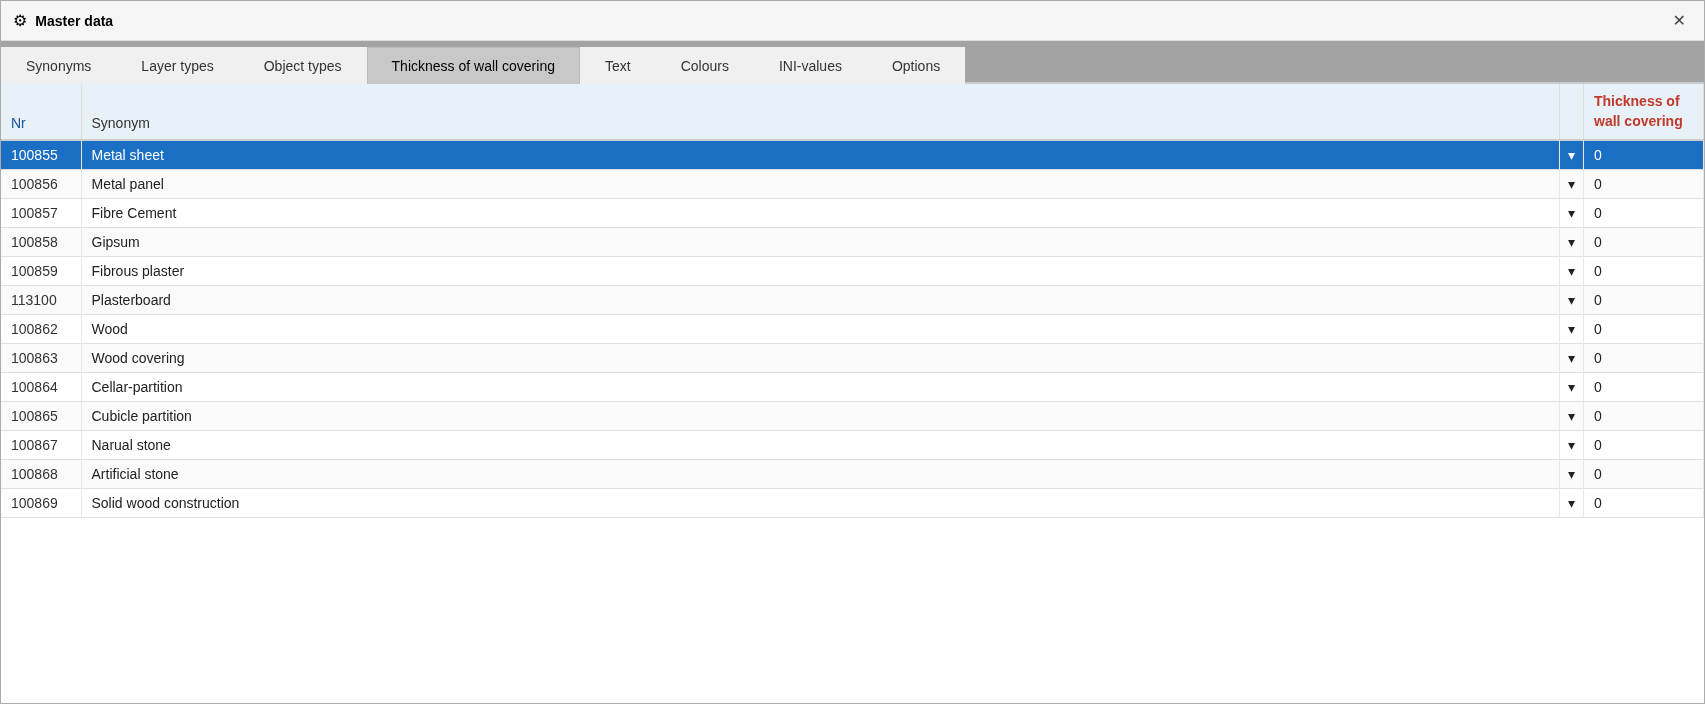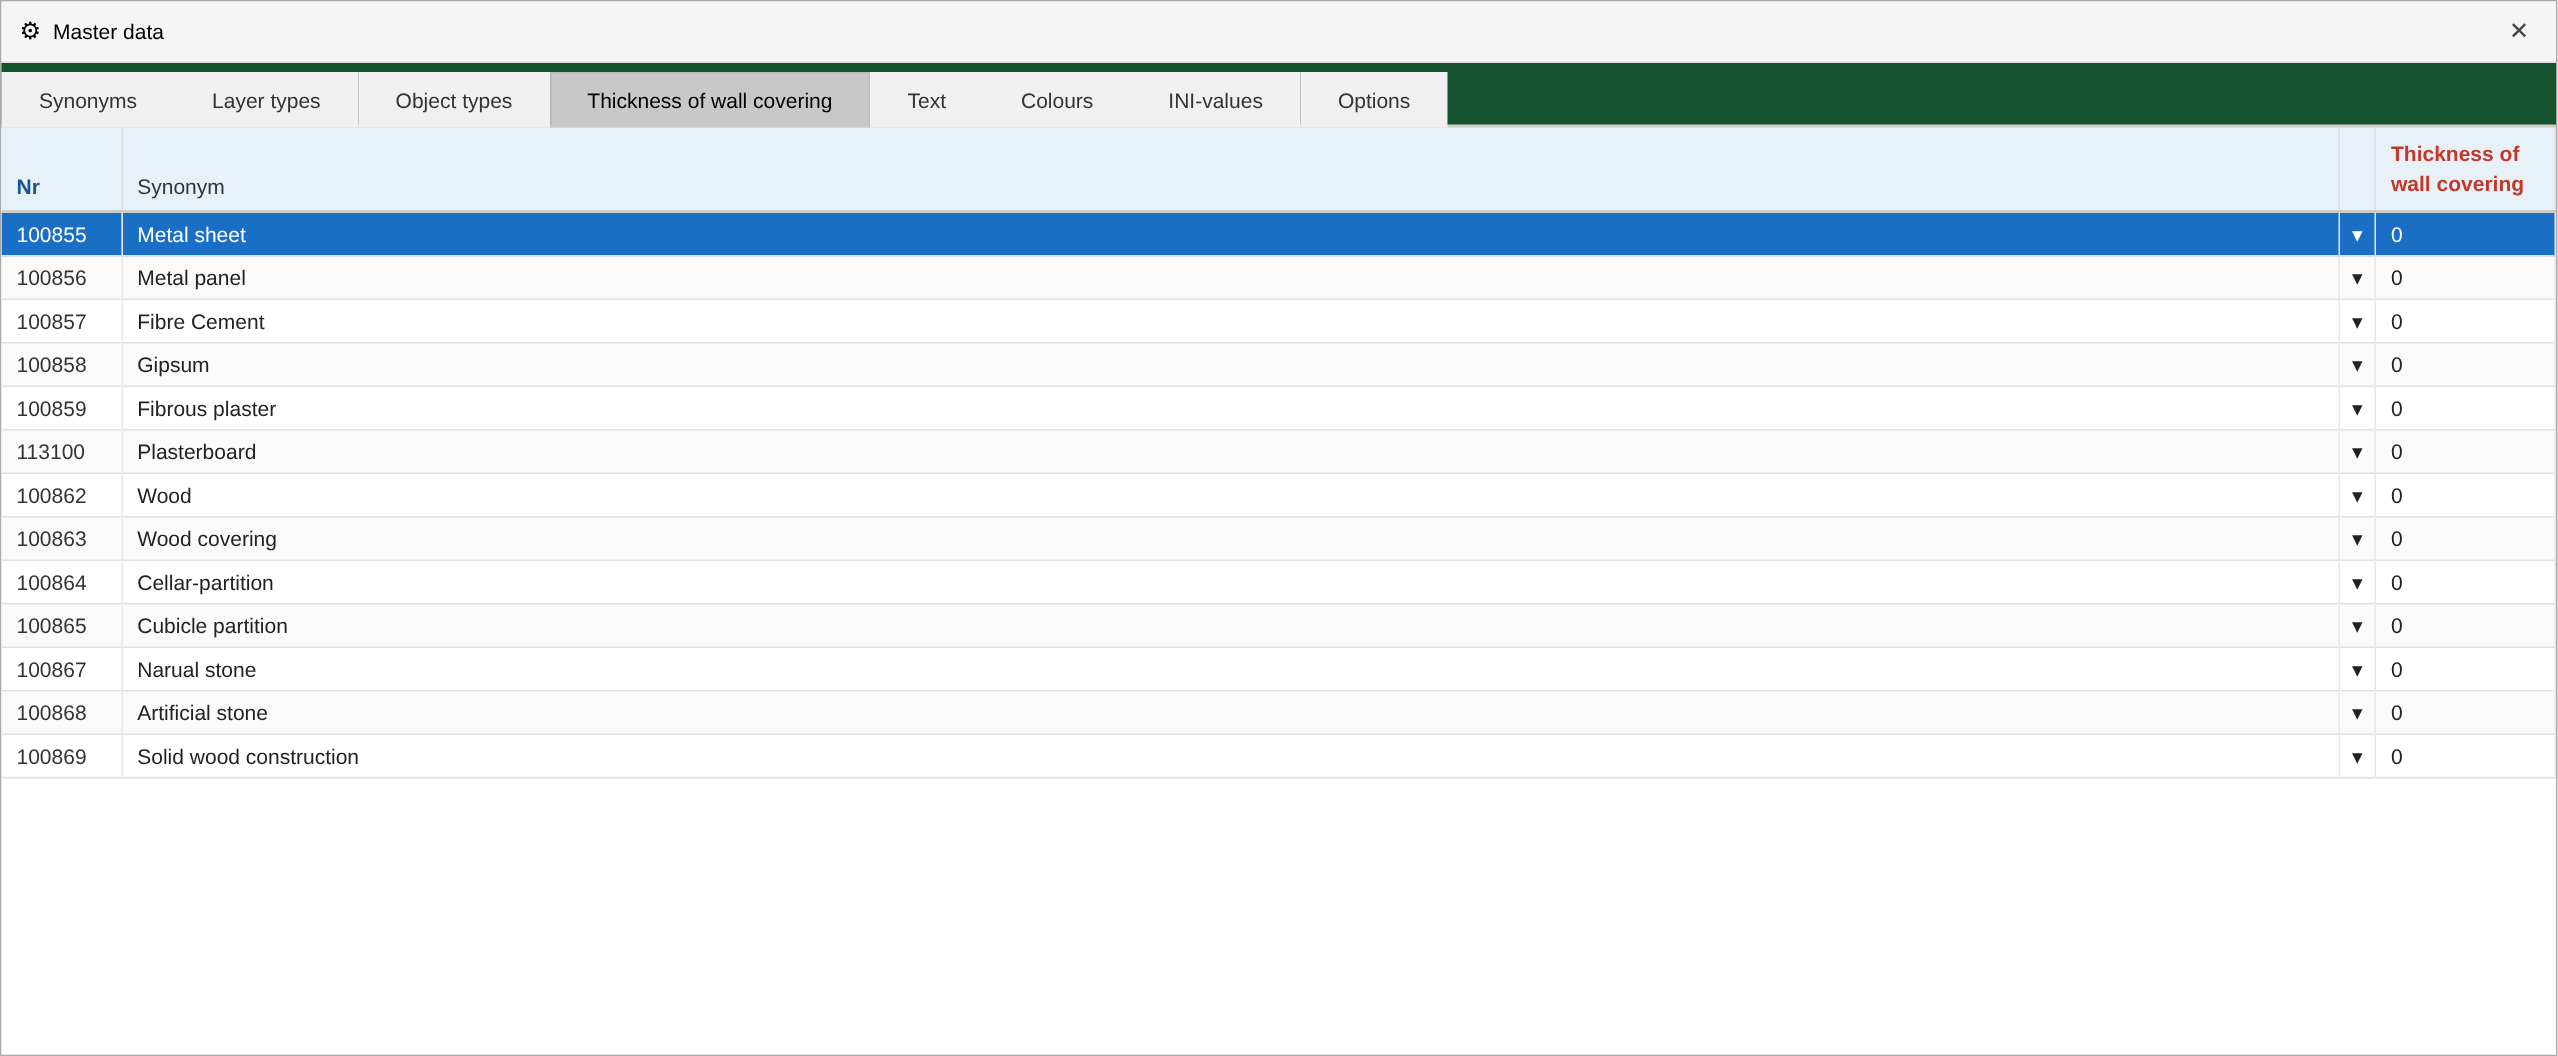--- a/index.html
+++ b/index.html
@@ -29,34 +29,34 @@
       justify-content: space-between;
       border-bottom: 1px solid #ddd;
     }
     .title-bar-left {
       display: flex;
       align-items: center;
       gap: 8px;
     }
     .title-bar-title {
       font-size: 14px;
-      font-weight: normal;
+      font-weight: bold;
       color: #000;
     }
     .title-bar-close {
       font-size: 16px;
       cursor: pointer;
       color: #444;
       background: none;
       border: none;
       padding: 2px 6px;
     }
     .tabs {
       display: flex;
-      background: #14532d;
+      background: #a3a3a3;
       border-bottom: 2px solid #ccc;
       padding-top: 4px;
     }
     .tab {
       padding: 10px 24px;
       cursor: pointer;
       font-size: 14px;
       color: #333;
       border: 1px solid transparent;
       border-bottom: none;
@@ -94,21 +94,21 @@
       padding: 8px 10px;
       text-align: left;
       font-weight: normal;
       color: #222;
       border-right: 1px solid #ddd;
       vertical-align: bottom;
     }
     thead th.nr-col {
       width: 80px;
       color: #1a5296;
-      font-weight: bold;
+      font-weight: normal;
     }
     thead th.synonym-col {
       color: #333;
     }
     thead th.thickness-col {
       width: 120px;
       text-align: left;
       color: #c0392b;
       font-weight: bold;
       line-height: 1.4;

